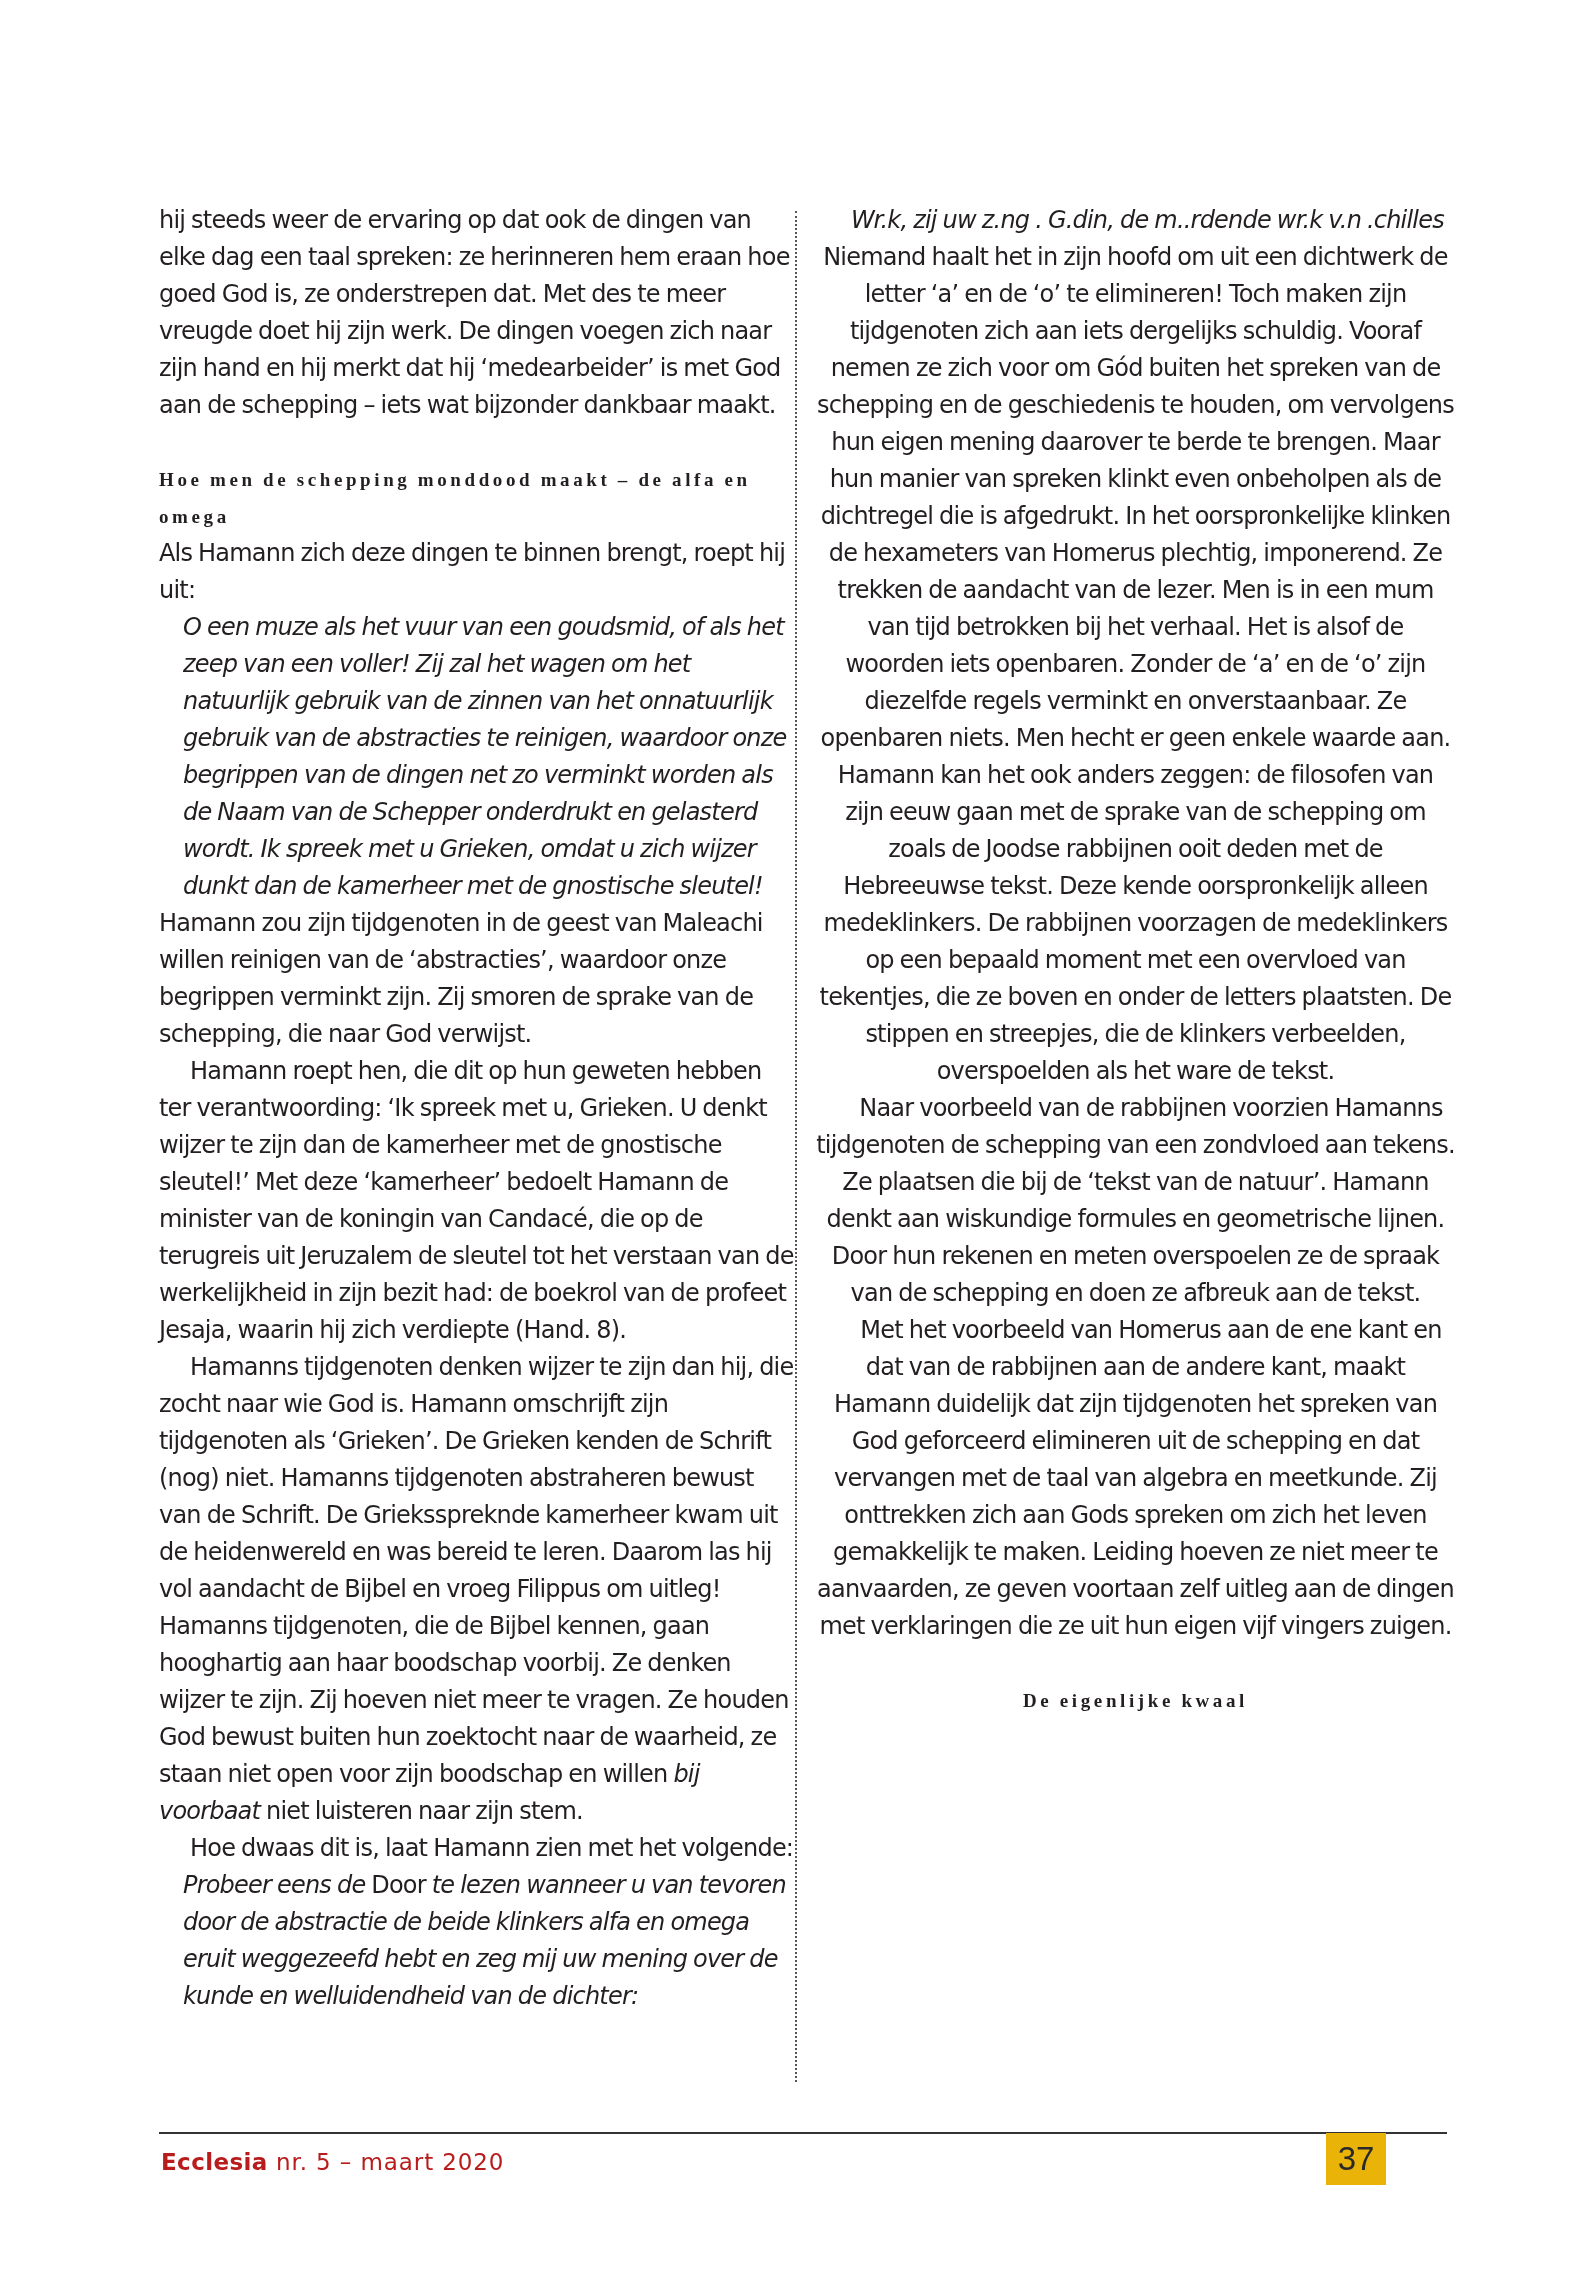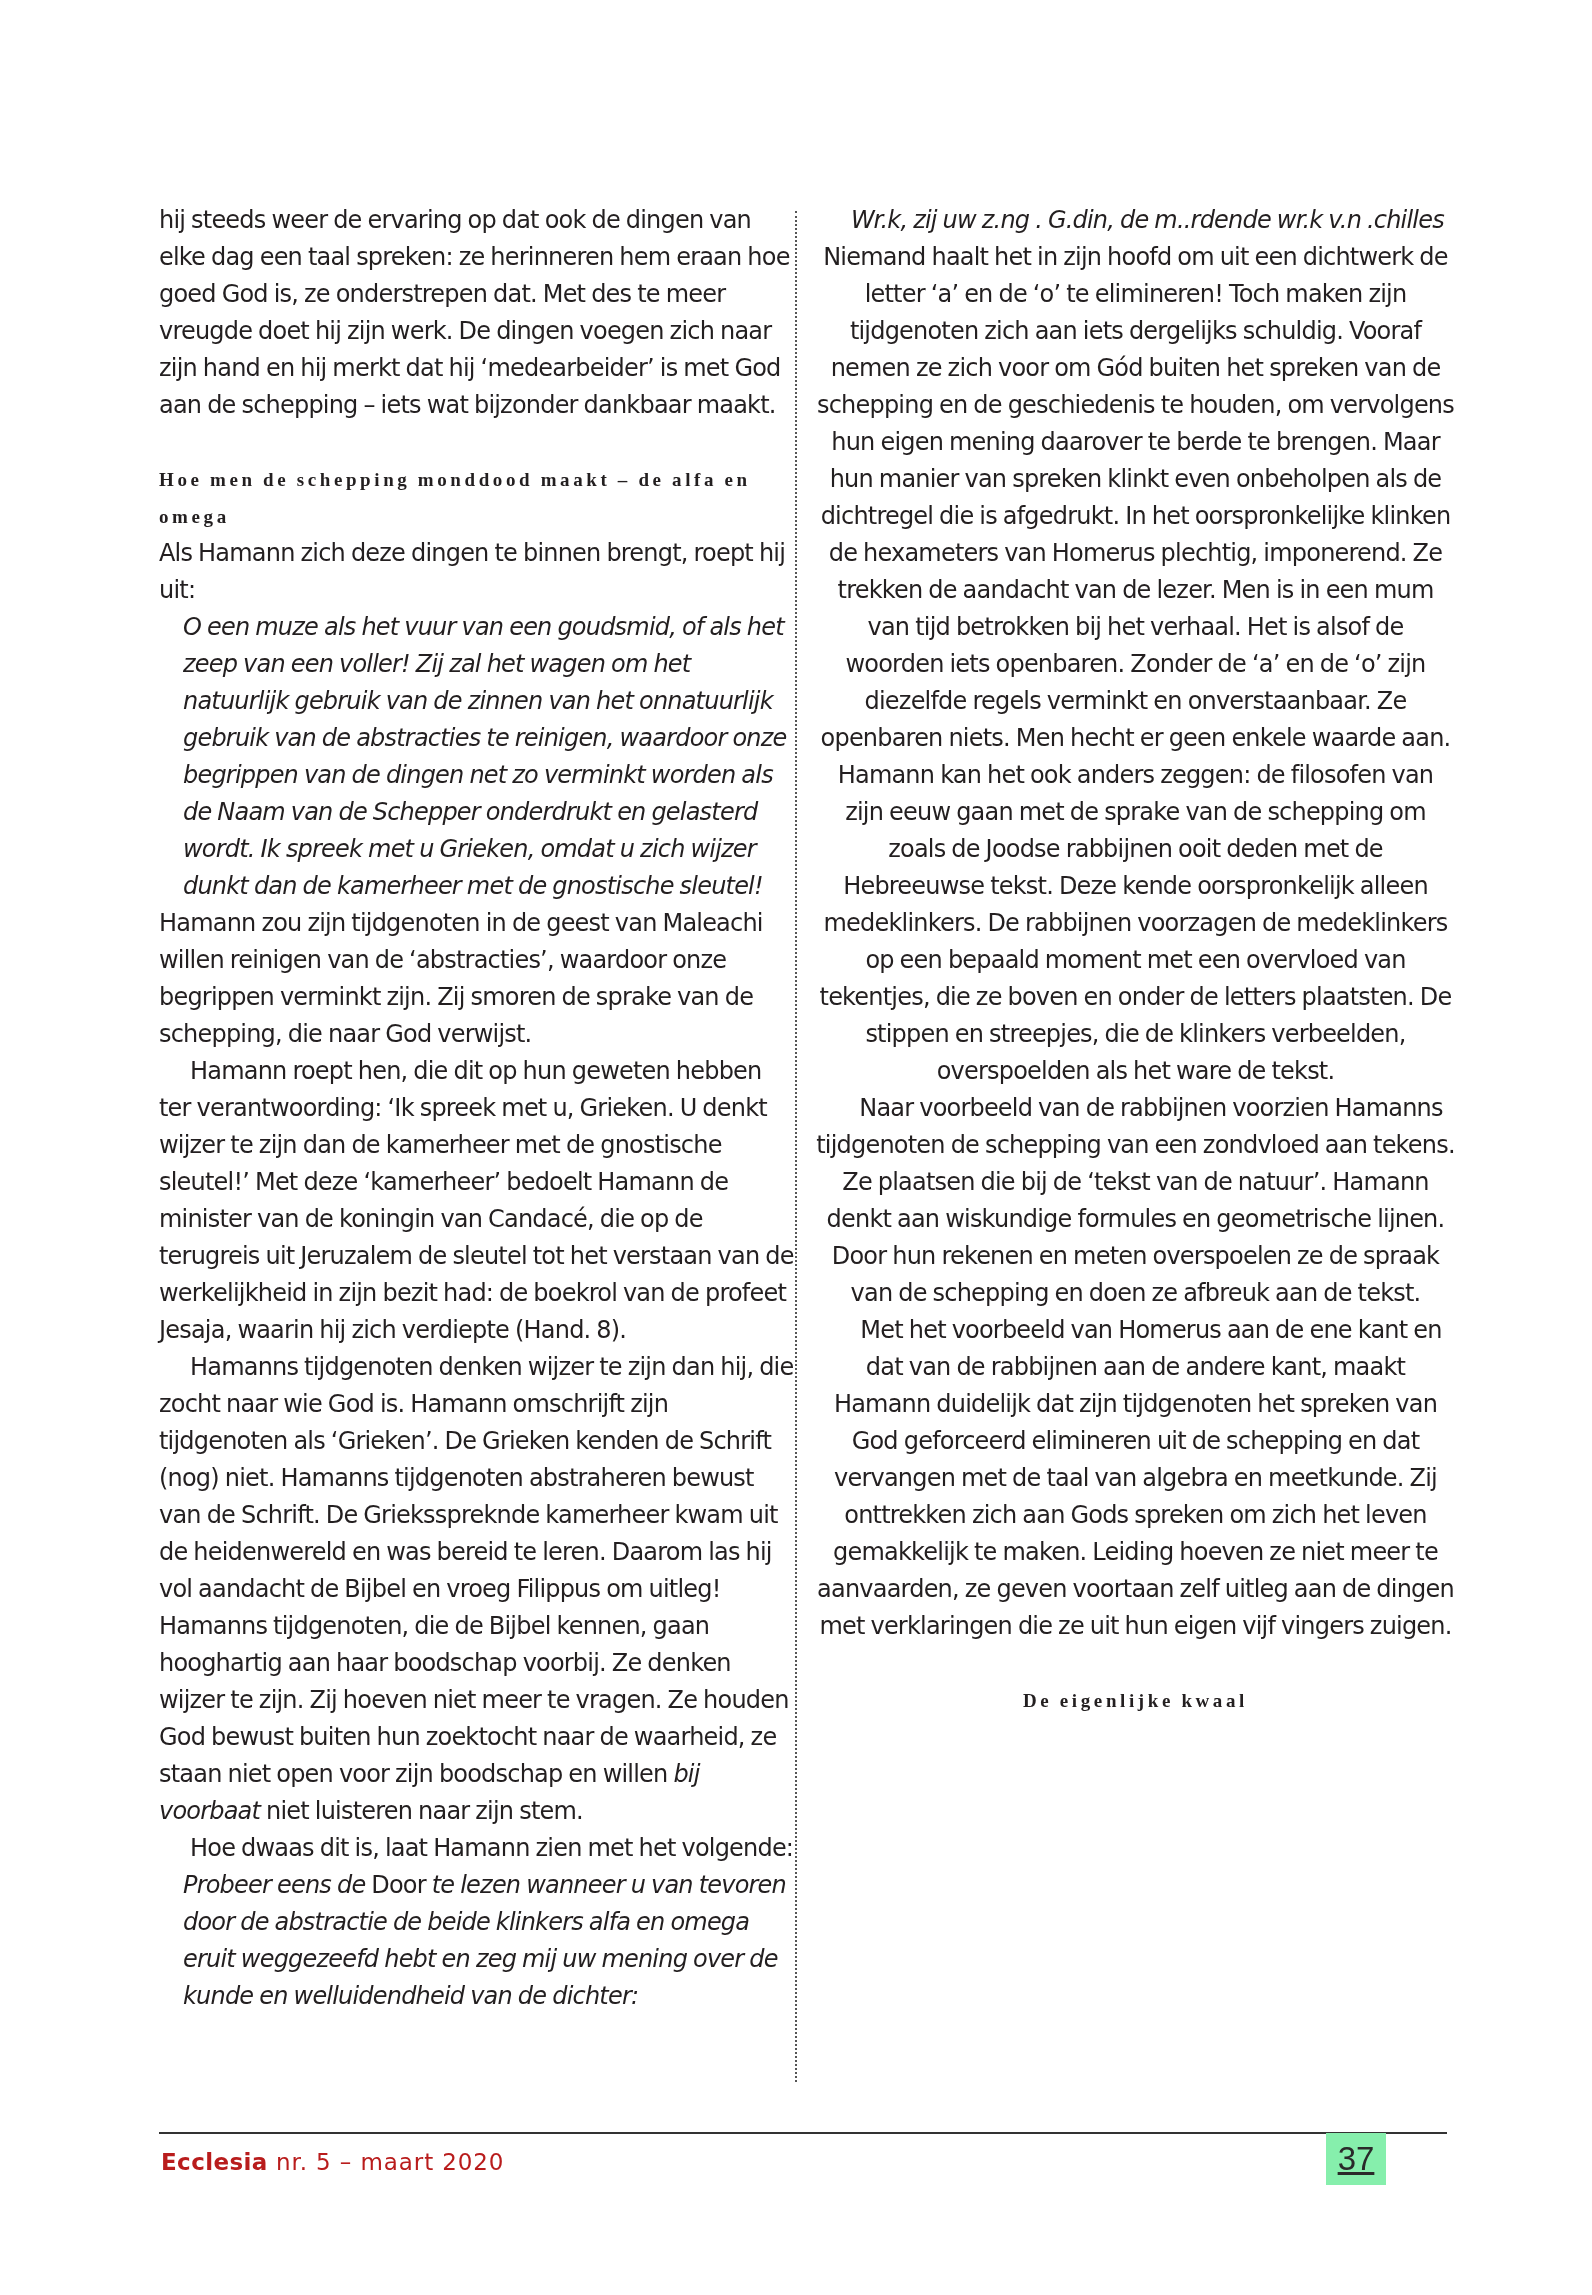--- a/index.html
+++ b/index.html
@@ -9,21 +9,21 @@
   .col-left { left: 159px; }
   .col-right { left: 816px; width: 639px; text-align: center; }
   .divider { position: absolute; left: 795px; top: 192px; height: 1871px; border-left: 2.6px dotted #555; width: 0; }
   p { margin: 0; }
   .indent { text-indent: 31px; }
   .quote { font-style: italic; padding-left: 24px; }
   .heading { font-family: Liberation Serif, serif; font-weight: bold; font-size: 19px; letter-spacing: 3.6px; line-height: 37px; margin-top: 37px; }
   .footer-rule { position: absolute; left: 159px; top: 2113px; width: 1288px; height: 0; border-top: 2.6px solid #333; }
   .footer-text { position: absolute; left: 161px; top: 2130px; font-family: "DejaVu Sans", sans-serif; font-size: 23px; letter-spacing: 0.9px; color: #b91c1c; }
   .footer-text .brand { font-weight: bold; letter-spacing: 0.4px; }
-  .page-num { position: absolute; left: 1326px; top: 2114px; width: 60px; height: 52px; background: #86efac; font-family: "Liberation Sans", sans-serif; font-size: 33px; line-height: 52px; text-align: center; color: #2a2a2a; text-decoration: underline; }
+  .page-num { position: absolute; left: 1326px; top: 2114px; width: 60px; height: 52px; background: #eab308; font-family: "Liberation Sans", sans-serif; font-size: 33px; line-height: 52px; text-align: center; color: #2a2a2a; }
 </style>
 </head>
 <body>
 
 <div class="page">
 
   <div class="col col-left">
     <p>hij steeds weer de ervaring op dat ook de dingen van elke dag een taal spreken: ze herinneren hem eraan hoe goed God is, ze onderstrepen dat. Met des te meer vreugde doet hij zijn werk. De dingen voegen zich naar zijn hand en hij merkt dat hij ‘medearbeider’ is met God aan de schepping – iets wat bijzonder dankbaar maakt.</p>
     <p class="heading">Hoe men de schepping monddood maakt – de alfa en omega</p>
     <p>Als Hamann zich deze dingen te binnen brengt, roept hij uit:</p>

